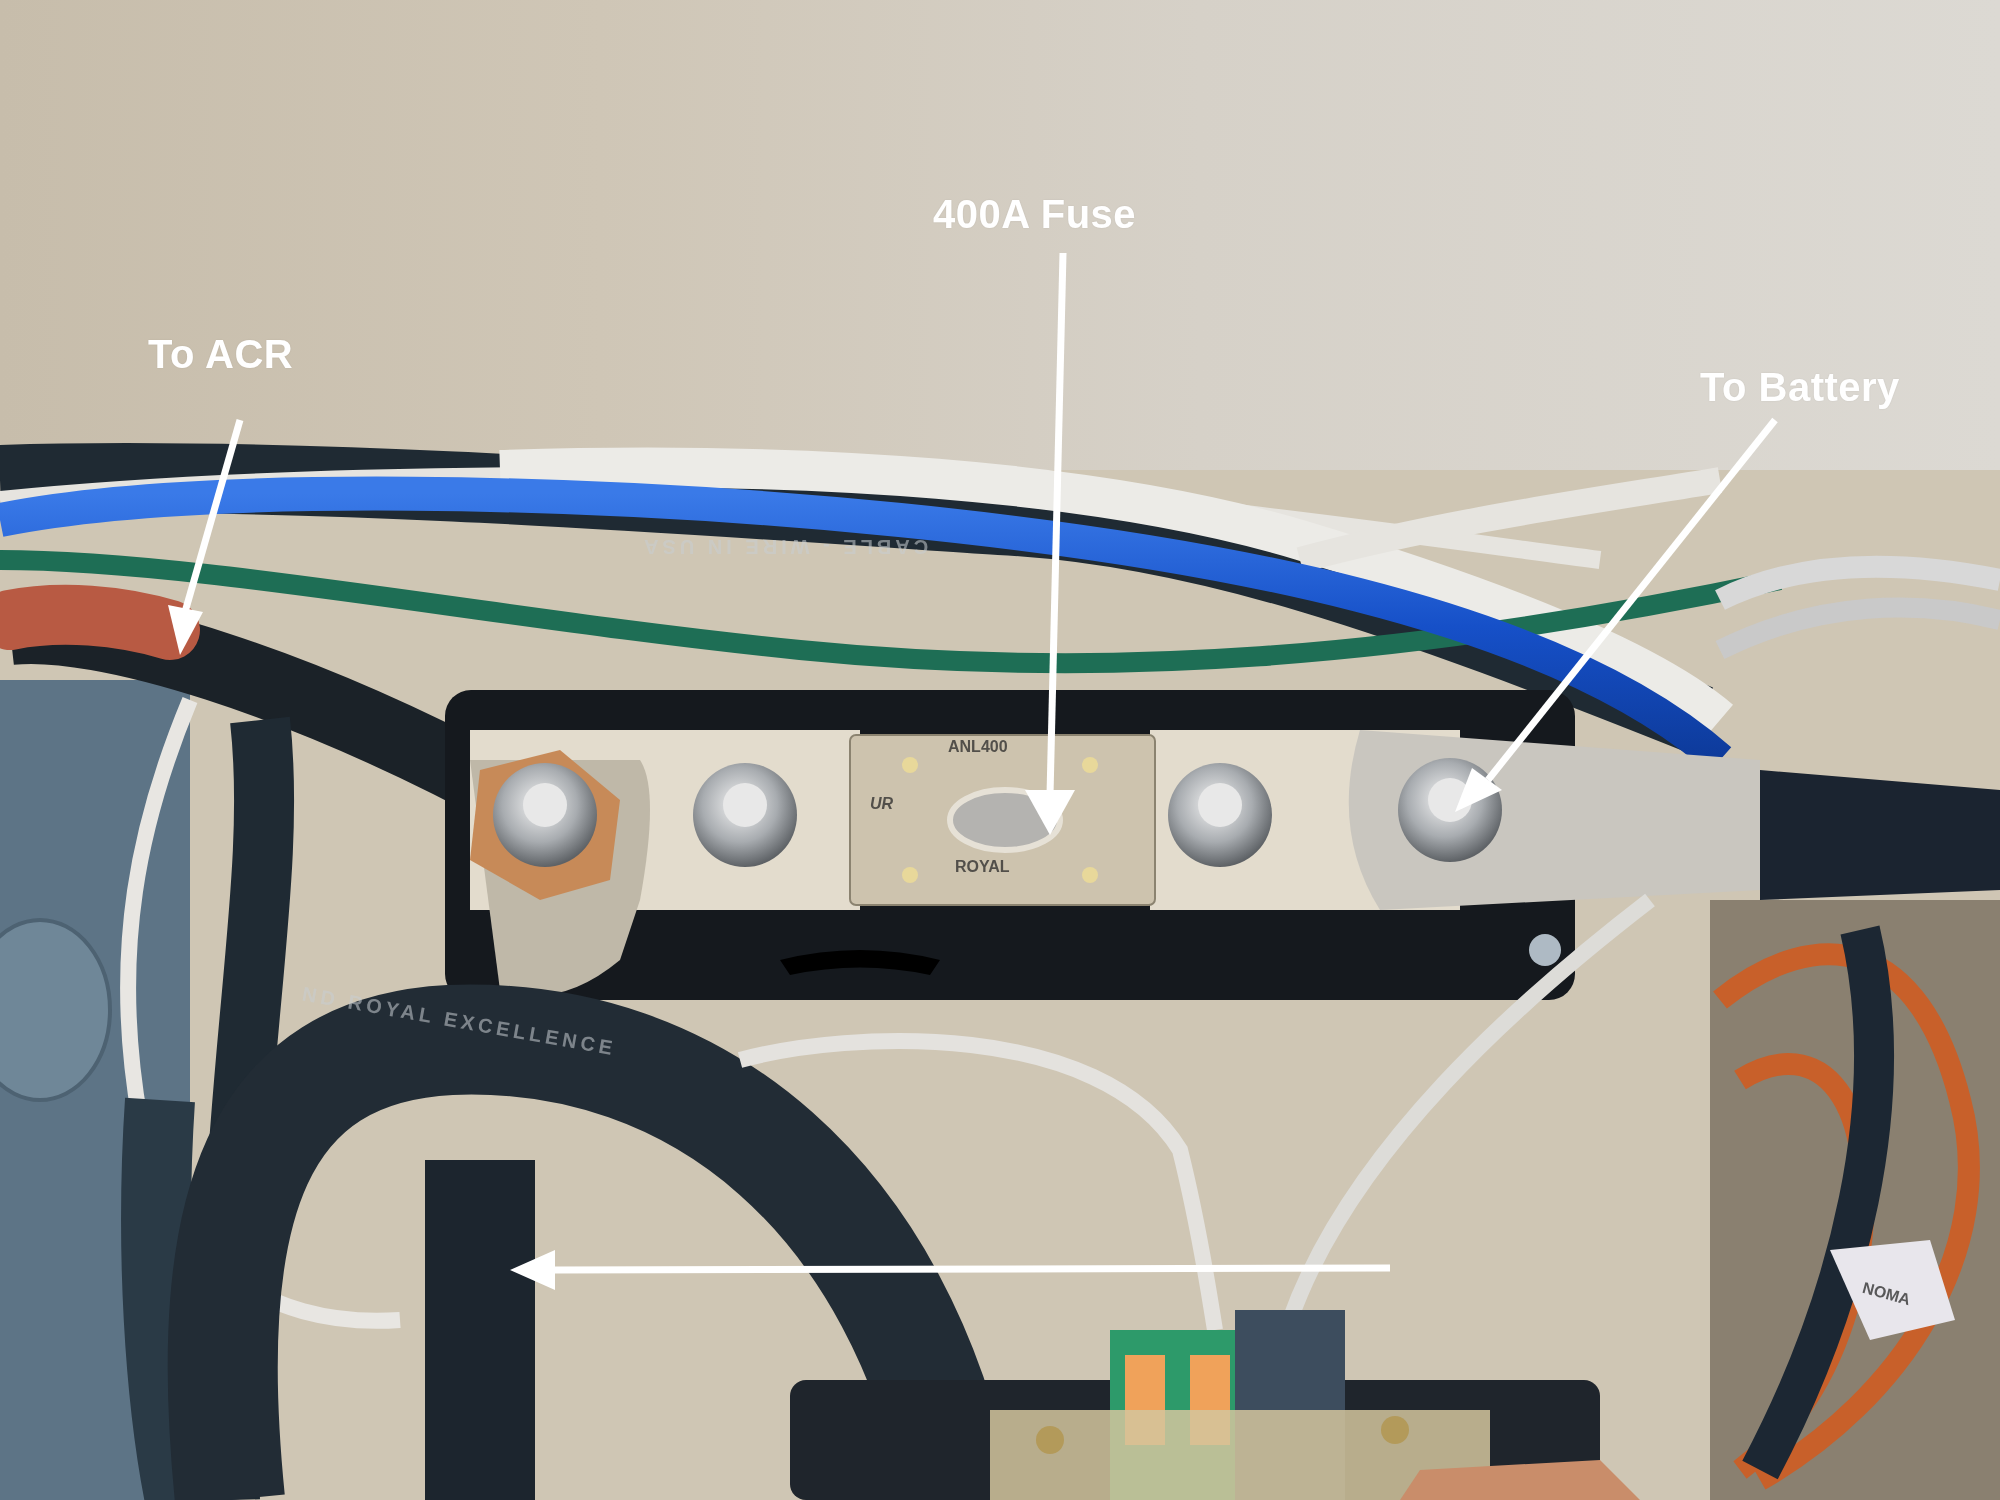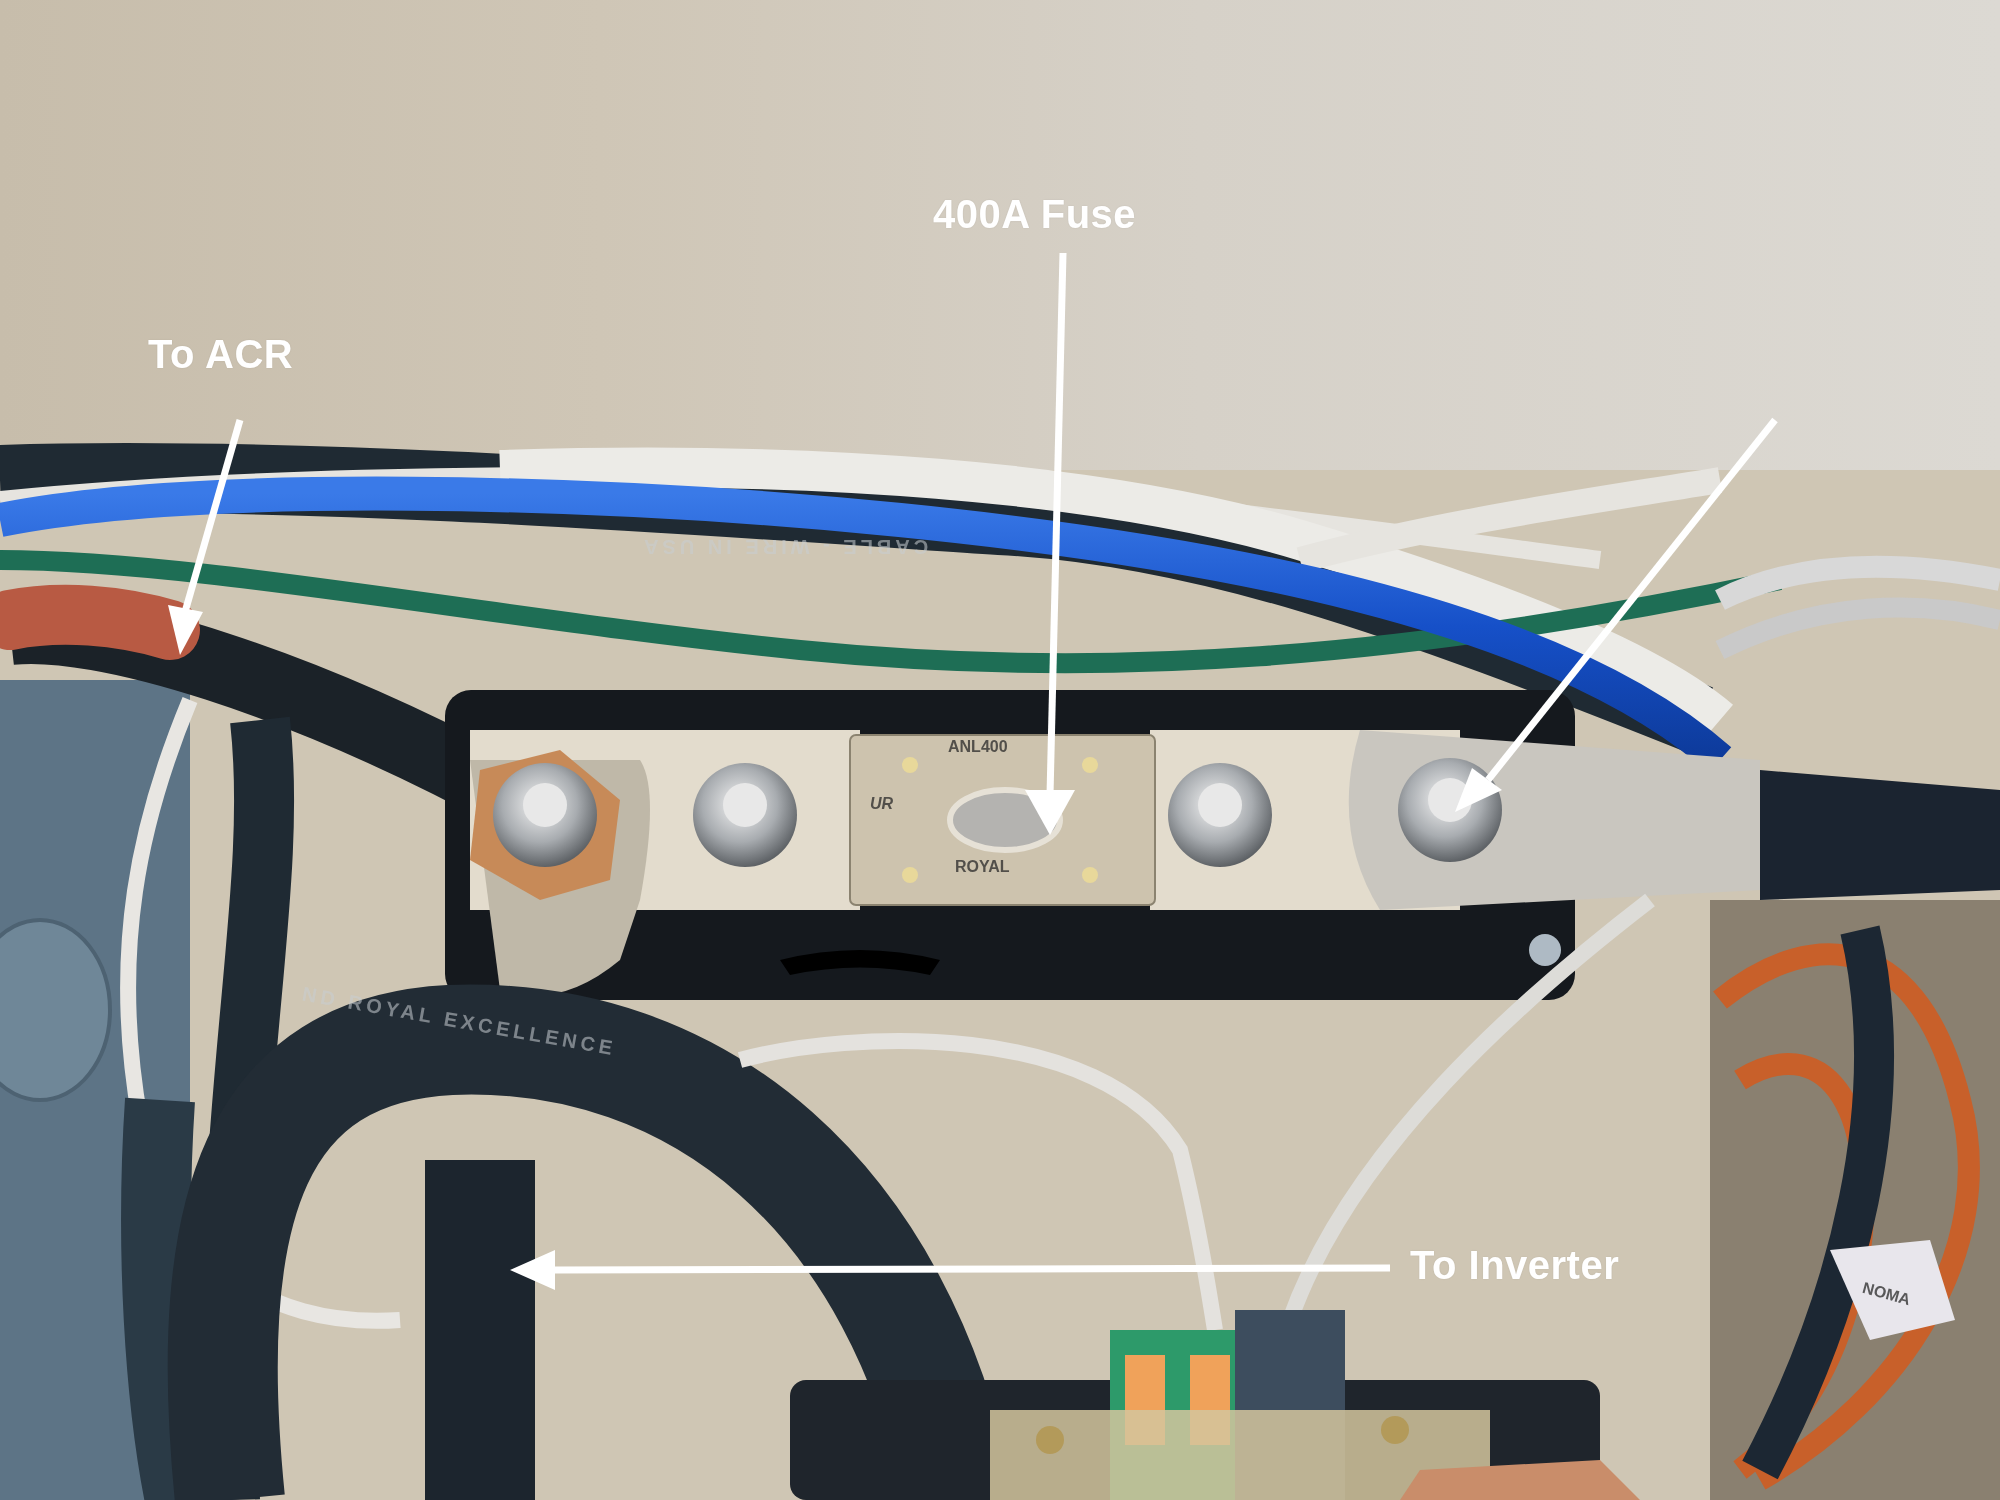--- a/index.html
+++ b/index.html
@@ -118,14 +118,14 @@
 
   <div class="fuse-text" style="left:948px; top:738px;">ANL400</div>
   <div class="fuse-text" style="left:955px; top:858px;">ROYAL</div>
   <div class="fuse-text" style="left:870px; top:795px;font-style:italic;">UR</div>
   <div class="cable-print" style="left:640px; top:535px; transform: rotate(180deg);">CABLE - WIRE IN USA</div>
   <div class="cable-print" style="left:300px; top:1010px; transform: rotate(10deg);">ND ROYAL EXCELLENCE</div>
   <div class="fuse-text" style="left:1862px; top:1285px; font-size:16px; transform: rotate(15deg);">NOMA</div>
 
   <div class="label" style="left:933px; top:192px;">400A Fuse</div>
   <div class="label" style="left:148px; top:332px;">To ACR</div>
-  <div class="label" style="left:1410px; top:1243px;">To Inverter</div>
+  <div class="label" style="left:1700px; top:365px;">To Battery</div>
 </div>
 
 </body></html>

